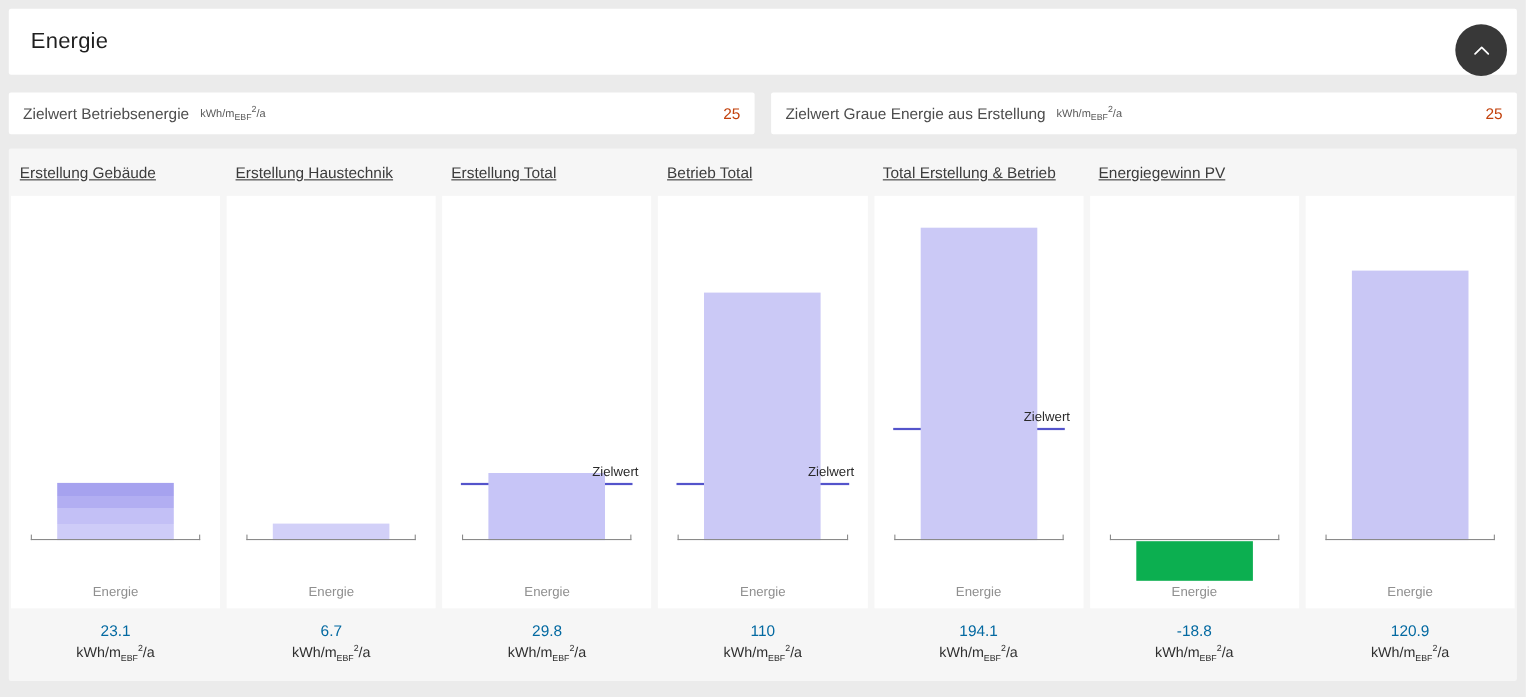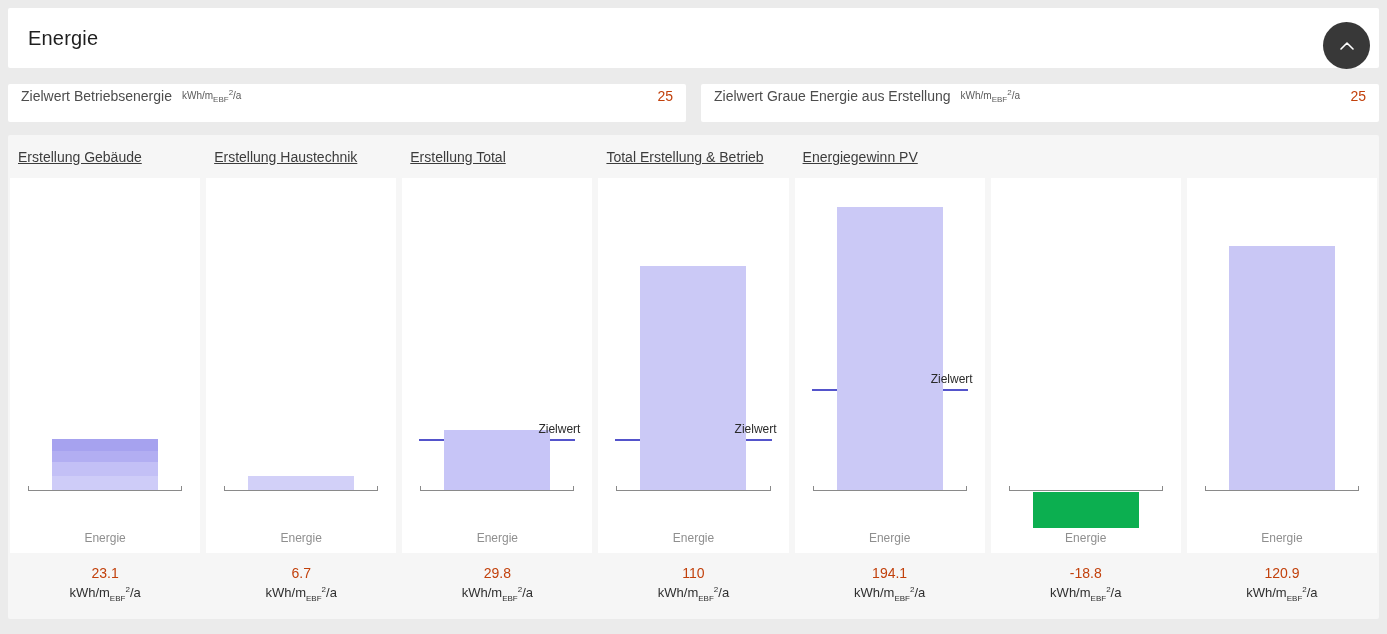--- a/index.html
+++ b/index.html
@@ -23,21 +23,21 @@
     border-radius: 50%; background: #383838; border: none; cursor: pointer;
     display: flex; align-items: center; justify-content: center;
   }
   
   .inputs-row {
     position: absolute; left: 8px; top: 84px; width: 1371px; height: 38px;
     display: flex; gap: 15px;
   }
   .input-card {
     flex: 1; background: #ffffff; border-radius: 2px;
-    display: flex; align-items: flex-start; padding: 4px 13px;
+    display: flex; align-items: center; padding: 4px 13px;
   }
   .input-label { font-size: 14px; color: #4d4d4d; white-space: nowrap; }
   .input-unit { font-size: 10px; color: #5a5a5a; margin-left: 10px; white-space: nowrap; }
   .input-unit sub, .unit-line sub { font-size: 8px; }
   .input-unit sup, .unit-line sup { font-size: 8px; }
   .input-value {
     flex: 1; border: none; outline: none; background: transparent;
     text-align: right; font-size: 14px; color: #c2410c;
     font-family: "Liberation Sans", sans-serif;
   }
@@ -74,21 +74,21 @@
   .target-label {
     display: none; position: absolute; right: 12px;
     font-size: 12px; color: #2a2a2a;
   }
   .cat-label {
     position: absolute; left: 0; right: 0; bottom: 8px;
     text-align: center; font-size: 12px; color: #8f8f8f;
   }
   .chart-footer { height: 66px; }
   .footer-cell { text-align: center; padding-top: 12px; }
-  .value-line { font-size: 14px; color: #c2410c; }
+  .value-line { font-size: 14px; color: #0369a1; }
   .unit-line { font-size: 13px; color: #2f2f2f; margin-top: 4px; }
 </style>
 </head>
 <body>
 
 <div class="header-card">
   <div class="page-title">Energie</div>
   <button class="fab">
     <svg width="14" height="8" viewBox="0 0 14 8">
       <polyline points="1,7 7,1 13,7" fill="none" stroke="#ffffff" stroke-width="1.6" stroke-linecap="round" stroke-linejoin="round"></polyline>
@@ -115,20 +115,23 @@
     <div class="chart-header">
         <span>Erstellung Gebäude</span>
       </div>
     <div class="chart-header">
         <span>Erstellung Haustechnik</span>
       </div>
     <div class="chart-header">
         <span>Erstellung Total</span>
       </div>
     <div class="chart-header">
+        <span>Betrieb Total</span>
+      </div>
+    <div class="chart-header">
         <span>Total Erstellung &amp; Betrieb</span>
       </div>
     <div class="chart-header">
         <span>Energiegewinn PV</span>
       </div>
   </div>
 
   <div class="grid7 chart-panels">
     <div class="panel">
 

